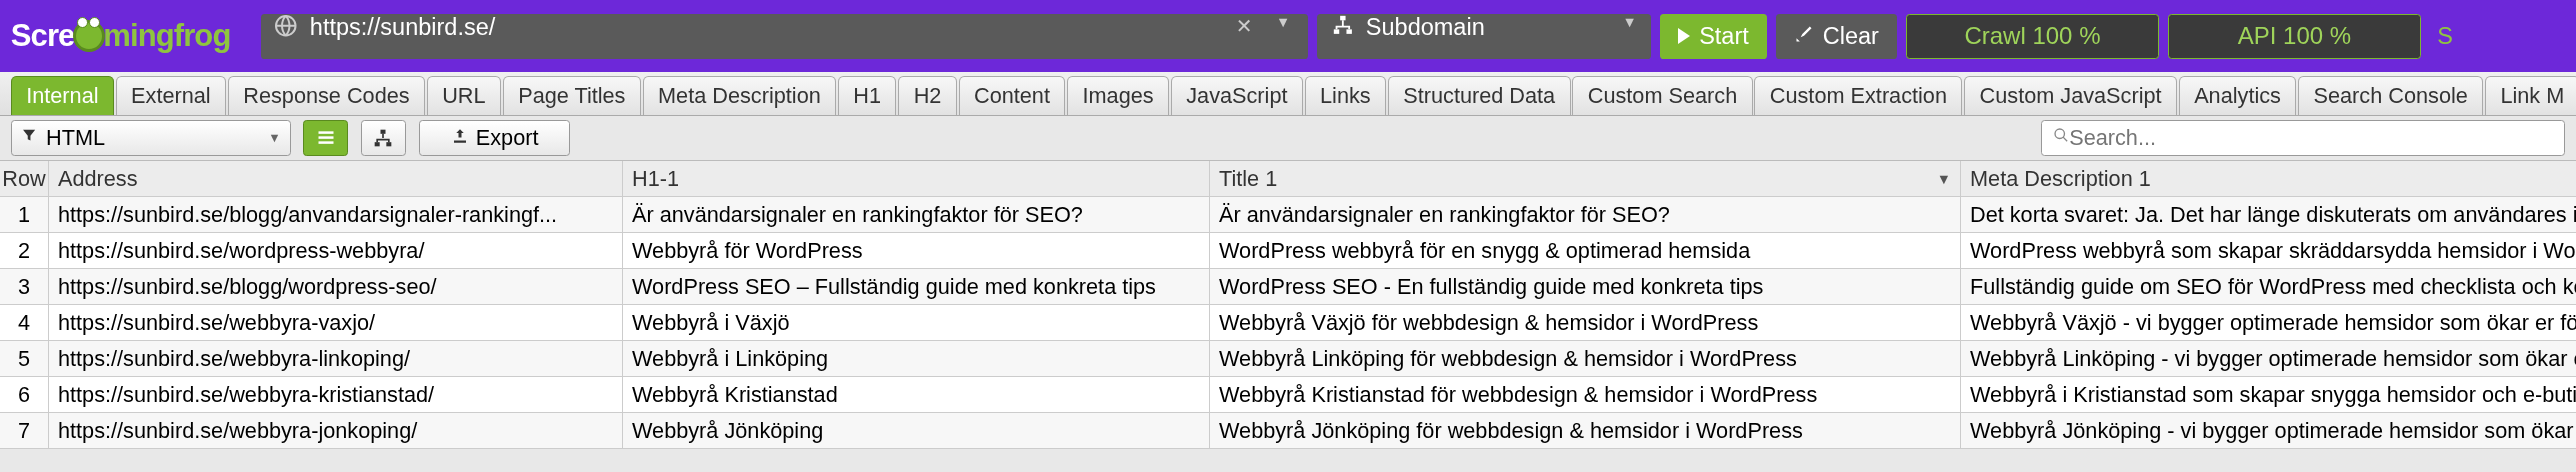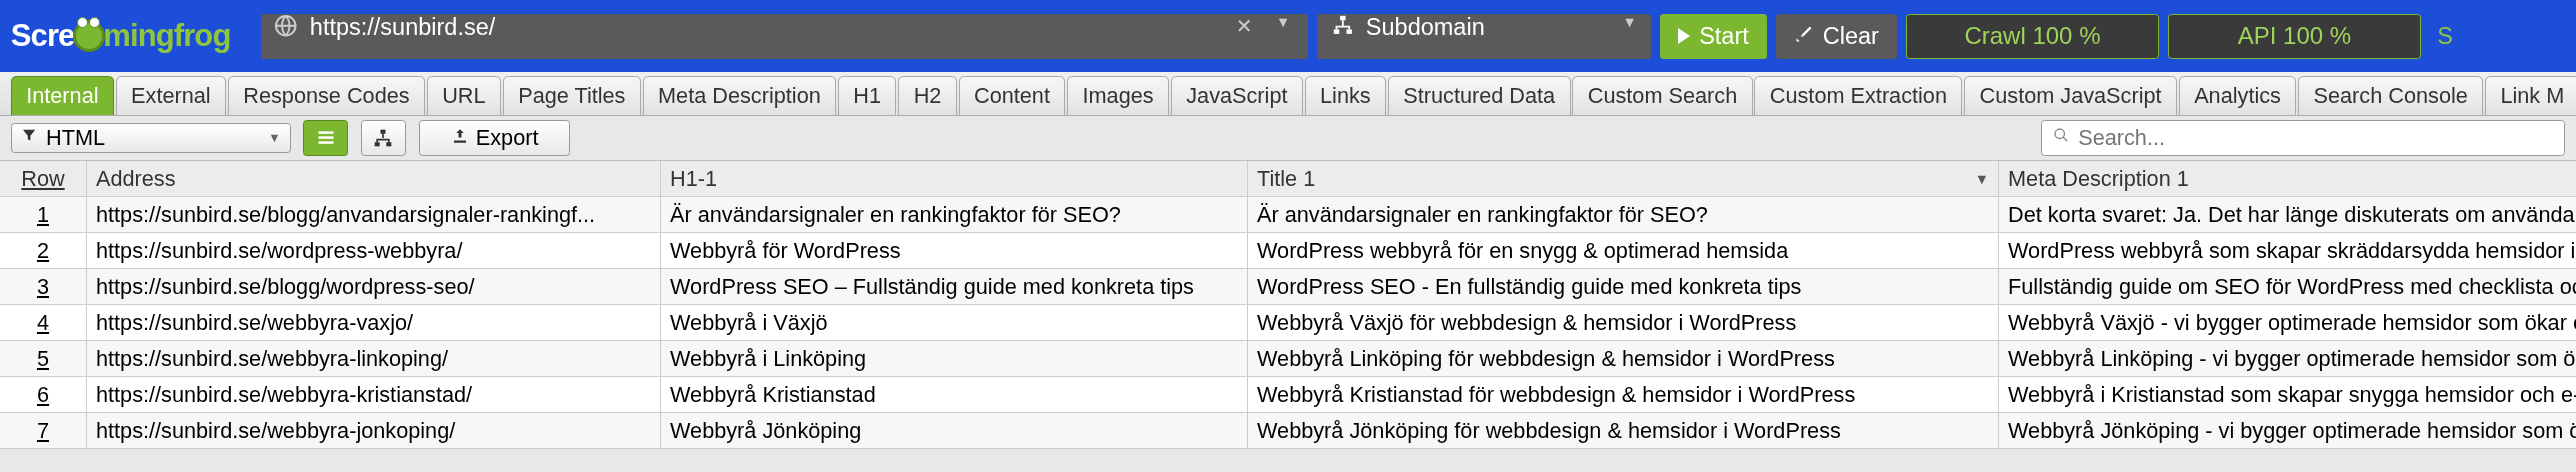--- a/index.html
+++ b/index.html
@@ -1,19 +1,19 @@
 <!DOCTYPE html>
 <html style="font-size:14.4px"><head>
 <meta charset="utf-8">
 <style>
 * { margin: 0; padding: 0; box-sizing: border-box; font-family: Arial, Helvetica, sans-serif; }
 body { background: #e8e8e8; width: 2576px; overflow: hidden; }
 
 
-.topbar { background: #1d4ed8; height: 72px; display: flex; align-items: center; padding: 0 10.8px; gap: 9px; }
+.topbar { background: #6d28d9; height: 72px; display: flex; align-items: center; padding: 0 10.8px; gap: 9px; }
 .logo { display: flex; align-items: center; font-size: 31px; font-weight: 600; color: #fff; letter-spacing: -0.9px; }
 .logo .frog-o { display: inline-flex; width: 32.5px; height: 32.5px; border-radius: 50%; background: #7cb82f; border: 3.6px solid #5a8a1f; position: relative; margin: 0 -1.8px; vertical-align: middle; }
 .logo .frog-o::before, .logo .frog-o::after { content: ""; position: absolute; width: 9px; height: 9px; background: #fff; border: 1.8px solid #5a8a1f; border-radius: 50%; top: -5.4px; }
 .logo .frog-o::before { left: 1.8px; }
 .logo .frog-o::after { right: 1.8px; }
 .logo .ming { color: #8fc440; }
 
 .url-bar { flex: 0 0 1047px; background: #5a5a5a; border-radius: 3.6px; height: 45px; display: flex; align-items: flex-start; padding: 0 12.6px; gap: 12.6px; margin-left: 21.7px; }
 .url-bar .globe { color: #ccc; font-size: 23.5px; }
 .url-bar input { flex: 1; background: transparent; border: none; color: #fff; font-size: 23.5px; outline: none; }
@@ -32,39 +32,39 @@
 .status-box { height: 45px; border: 0.9px solid #7cb82f; background: #3a3a3a; color: #9fd45a; border-radius: 3.6px; display: flex; align-items: center; justify-content: center; font-size: 24px; width: 253px; }
 .trailing { color: #8fc440; font-size: 23.5px; margin-left: 7.2px; }
 
 
 .tabs { background: linear-gradient(#f0f0f0,#e0e0e0); height: 44px; display: flex; align-items: stretch; border-bottom: 0.9px solid #aaa; padding-left: 10.8px; gap: 1.8px; overflow: hidden; }
 .tab { display: flex; align-items: center; padding: 0 14.4px; font-size: 21.7px; color: #333; border: 0.9px solid #aaa; border-bottom: none; border-radius: 5.4px 5.4px 0 0; background: linear-gradient(#f7f7f7,#e2e2e2); cursor: pointer; white-space: nowrap; margin-top: 3.6px; }
 .tab.active { background: #7cb82f; color: #fff; border-color: #5a8a1f; }
 
 
 .controls { background: #e8e8e8; height: 45px; display: flex; align-items: center; padding: 5.4px 10.8px; gap: 12.6px; border-bottom: 0.9px solid #bbb; }
-.filter-dd { height: 30px; width: 280px; border: 0.9px solid #999; border-radius: 3.6px; background: linear-gradient(#fff,#e8e8e8); display: flex; align-items: center; padding: 0 9px; font-size: 21.7px; cursor: pointer; }
+.filter-dd { height: 36px; width: 280px; border: 0.9px solid #999; border-radius: 3.6px; background: linear-gradient(#fff,#e8e8e8); display: flex; align-items: center; padding: 0 9px; font-size: 21.7px; cursor: pointer; }
 .filter-dd .fico { margin-right: 9px; font-size: 18px; }
 .filter-dd .caret { margin-left: auto; font-size: 12.6px; color: #666; }
 
 .icon-btn { height: 36px; width: 45px; border: 0.9px solid #999; border-radius: 3.6px; background: linear-gradient(#fff,#e8e8e8); display: flex; align-items: center; justify-content: center; cursor: pointer; font-size: 20px; }
 .icon-btn.active { background: #7cb82f; color: #fff; border-color: #5a8a1f; }
 
 .export-btn { height: 36px; border: 0.9px solid #999; border-radius: 3.6px; background: linear-gradient(#fff,#e8e8e8); display: flex; align-items: center; padding: 0 31px; gap: 7.2px; font-size: 21.7px; cursor: pointer; }
 
-.search-box { margin-left: auto; height: 36px; width: 524px; border: 0.9px solid #999; border-radius: 3.6px; background: #fff; display: flex; align-items: center; padding: 0 10.8px; gap: 9px; }
+.search-box { margin-left: auto; height: 36px; width: 524px; border: 0.9px solid #999; border-radius: 3.6px; background: #fff; display: flex; align-items: center; padding: 0 10.8px; }
 .search-box .sico { color: #888; font-size: 18px; }
 .search-box input { flex: 1; border: none; outline: none; font-size: 21.7px; }
 
 
 .table { display: flex; flex-direction: column; }
 .thead, .trow { display: flex; height: 36px; align-items: center; font-size: 21.7px; border-bottom: 0.9px solid #ccc; }
 .thead { background: #ececec; font-weight: 400; color: #333; }
 .cell { padding: 0 9px; white-space: nowrap; overflow: hidden; text-overflow: ellipsis; border-right: 0.9px solid #ccc; height: 100%; display: flex; align-items: center; }
-.c-row { width: 87px; justify-content: center; text-decoration: underline; }
+.c-row { width: 49px; justify-content: center; }
 .c-addr { width: 574px; }
 .c-h1 { width: 587px; }
 .c-title { width: 751px; }
 .c-meta { flex: 1; border-right: none; }
 .thead .c-title { position: relative; }
 .thead .c-title .sortcaret { position: absolute; right: 9px; font-size: 14.4px; color: #555; }
 .trow { background: #fff; }
 .trow:nth-child(odd) { background: #f7f7f7; }
 </style>
 </head>

